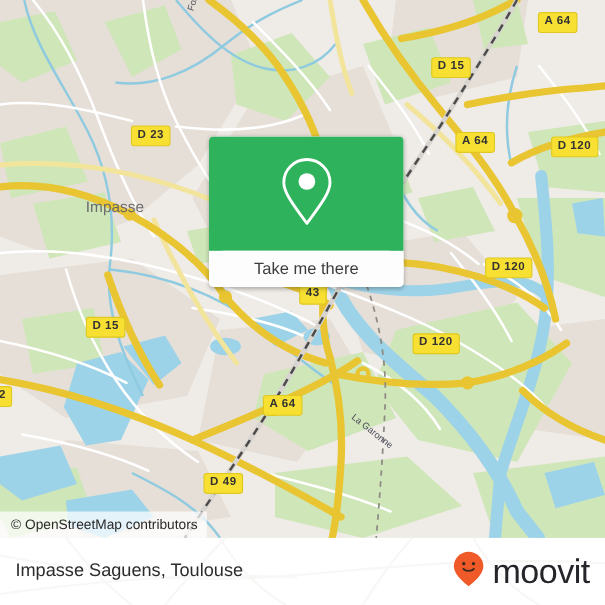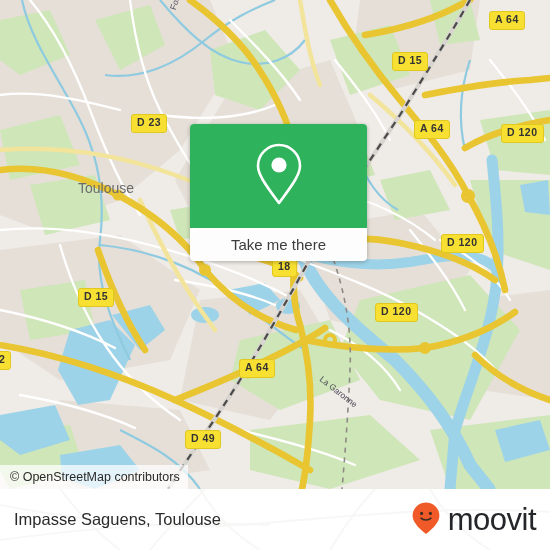--- a/index.html
+++ b/index.html
@@ -189,41 +189,41 @@
           <circle cx="468" cy="196" r="5"></circle>
           <circle cx="330" cy="340" r="5"></circle>
           <circle cx="248" cy="372" r="4.5"></circle>
           <circle cx="118" cy="195" r="3.6"></circle>
           <circle cx="425" cy="348" r="4"></circle>
         </g>
       </g>
     </svg>
 
     <div id="place-labels">
-        <div class="placelabel" style="left: 78px; top: 180px;">Toulouse</div>
+        <div class="placelabel" style="left: 78px; top: 180px;">Impasse</div>
       </div>
 
     <div id="water-labels">
         <div class="waterlabel" style="left: 168px; top: 8px; transform: rotate(-72deg); transform-origin: left top;">Fosse de Larra</div>
         <div class="waterlabel" style="left: 324px; top: 374px; transform: rotate(38deg); transform-origin: left top;">La Garonne</div>
       </div>
 
     <div id="road-shields">
-        <div class="shield" style="left: 131px; top: 114px;">D 23</div>
+        <div class="shield" style="left: 119px; top: 114px;">D 23</div>
         <div class="shield" style="left: 392px; top: 52px;">D 15</div>
         <div class="shield" style="left: 489px; top: 11px;">A 64</div>
         <div class="shield" style="left: 501px; top: 124px;">D 120</div>
         <div class="shield" style="left: 414px; top: 120px;">A 64</div>
         <div class="shield" style="left: 441px; top: 234px;">D 120</div>
         <div class="shield" style="left: 375px; top: 303px;">D 120</div>
         <div class="shield" style="left: 78px; top: 288px;">D 15</div>
         <div class="shield" style="left: -7px; top: 351px;">2</div>
         <div class="shield" style="left: 239px; top: 359px;">A 64</div>
         <div class="shield" style="left: 185px; top: 430px;">D 49</div>
-        <div class="shield" style="left: 272px; top: 258px;">18</div>
+        <div class="shield" style="left: 272px; top: 258px;">43</div>
       </div>
 
     <div id="attribution">
       <span>© OpenStreetMap contributors</span>
     </div>
   </div>
 
   <div id="card">
     <div id="card-top">
       <span>

